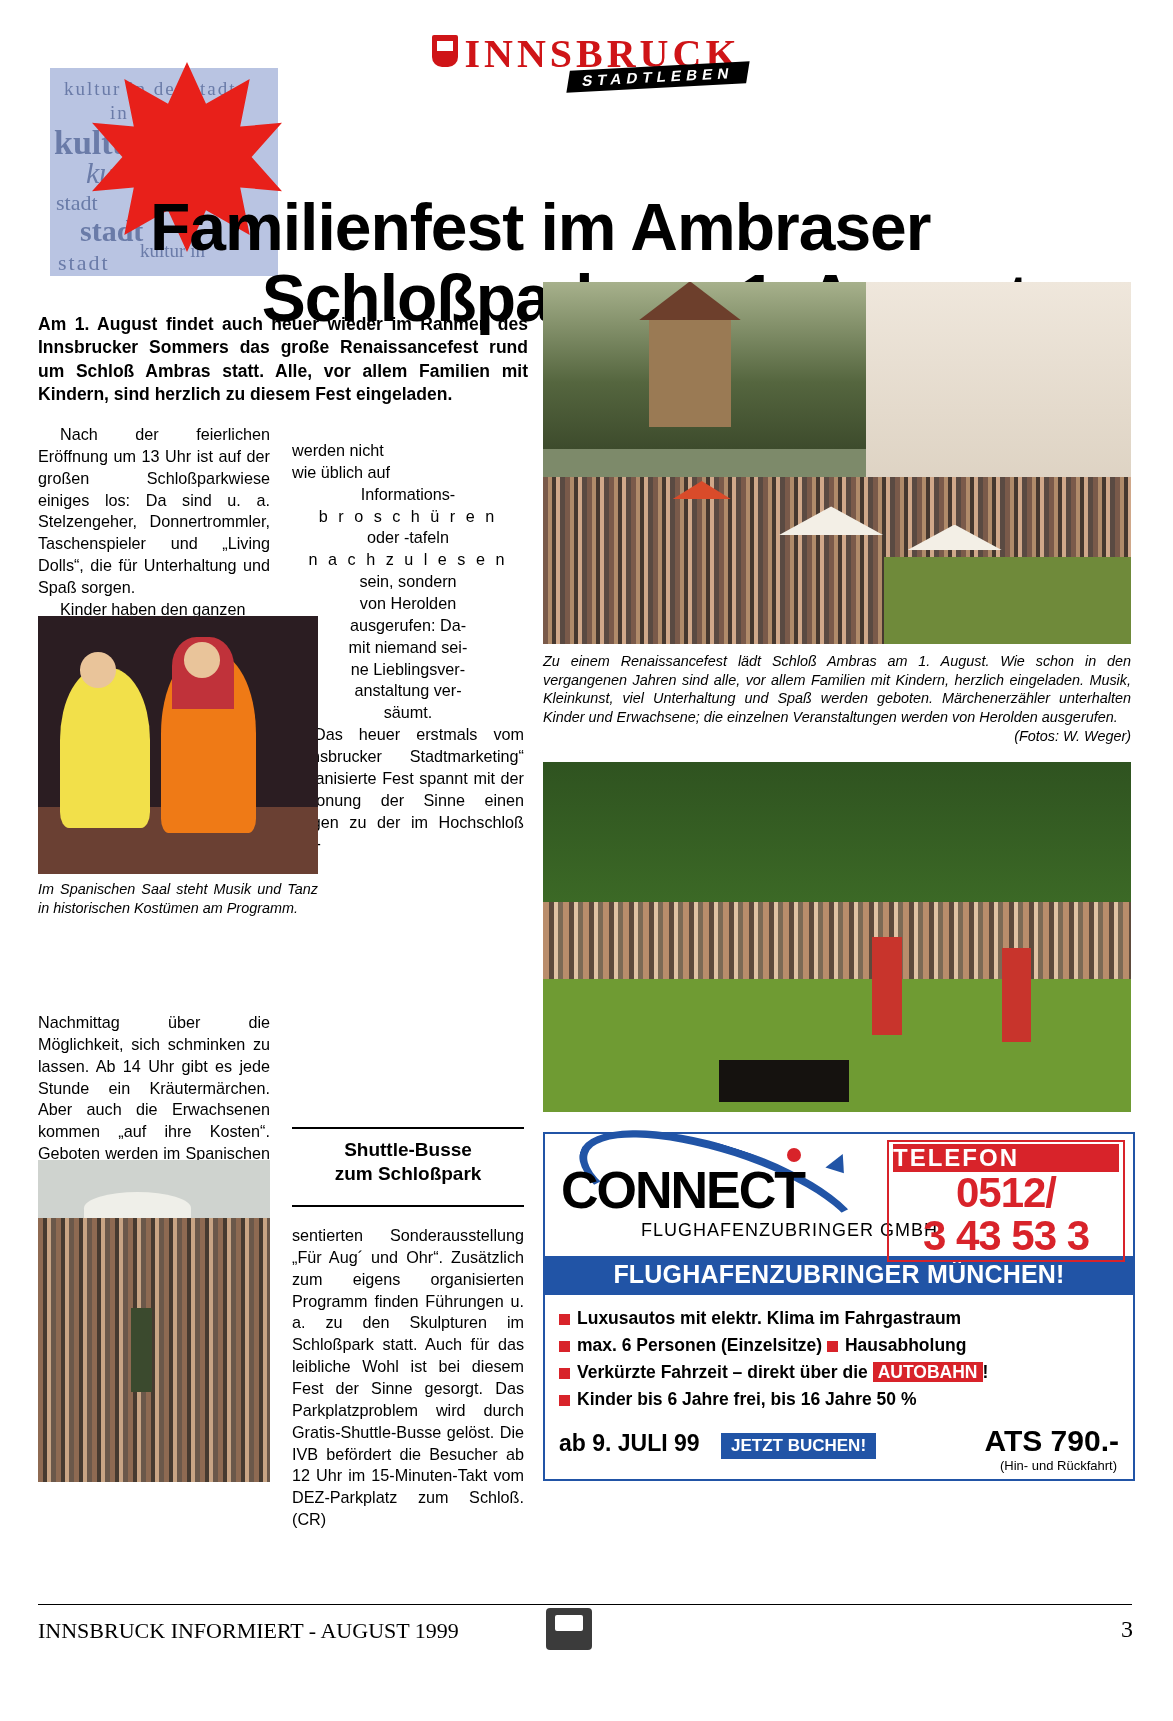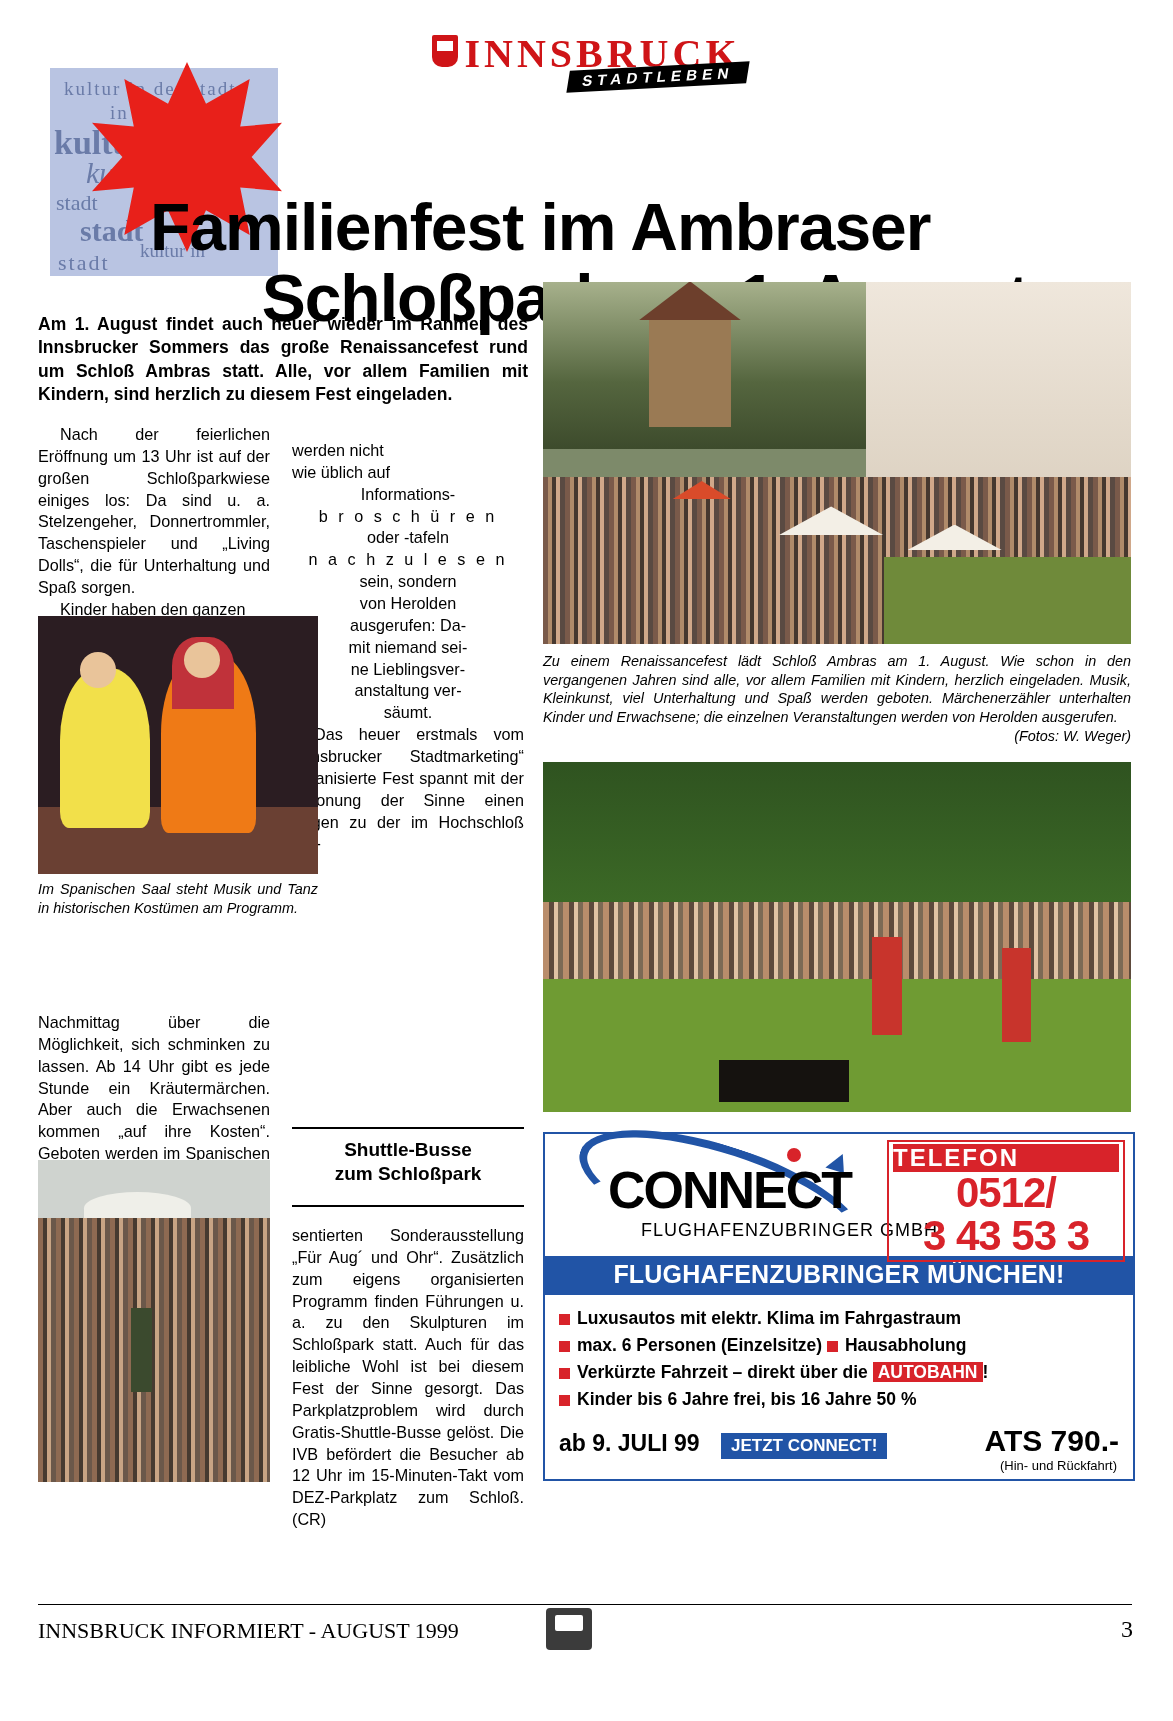--- a/index.html
+++ b/index.html
@@ -156,21 +156,21 @@
     position:absolute;left:292px;top:1138px;width:232px;
     text-align:center;font-size:19px;font-weight:bold;line-height:1.25;
   }
 
   
   .ad{position:absolute;left:543px;top:1132px;width:588px;height:345px;
       border:2px solid #2154a6;background:#fff;}
   .ad-top{position:relative;height:122px;}
   .connect{
     position:absolute;left:16px;top:26px;font-size:52px;font-weight:bold;
-    letter-spacing:-2px;font-family:"Liberation Sans", sans-serif;margin-left:47px;
+    letter-spacing:-2px;font-family:"Liberation Sans", sans-serif;
   }
   .connect-sub{position:absolute;left:96px;top:86px;font-size:18px;letter-spacing:1px;}
   .swoosh{
     position:absolute;left:28px;top:12px;width:280px;height:86px;
     border:8px solid #2154a6;border-radius:50%;
     border-right-color:transparent;border-bottom-color:transparent;
     transform:rotate(18deg);
   }
   .swoosh-dot{position:absolute;left:242px;top:14px;width:14px;height:14px;background:#d8232a;border-radius:50%;}
   .arrow{position:absolute;left:286px;top:22px;width:0;height:0;
@@ -321,21 +321,21 @@
     </div>
     <div class="ad-band">FLUGHAFENZUBRINGER MÜNCHEN!</div>
     <div class="ad-list">
       <div><span class="bul"></span><span>Luxusautos mit elektr. Klima im Fahrgastraum</span></div>
       <div><span class="bul"></span><span>max. 6 Personen (Einzelsitze)</span> <span class="bul"></span><span>Hausabholung</span></div>
       <div><span class="bul"></span><span>Verkürzte Fahrzeit – direkt über die</span> <span class="ab">AUTOBAHN</span><span>!</span></div>
       <div><span class="bul"></span><span>Kinder bis 6 Jahre frei, bis 16 Jahre 50 %</span></div>
     </div>
     <div class="ad-foot">
       <span class="datum">ab 9. JULI 99</span>
-      <span class="buchen">JETZT CONNECT!</span>
+      <span class="buchen">JETZT BUCHEN!</span>
       <span class="price">ATS 790.-</span>
       <span class="pricesub">(Hin- und Rückfahrt)</span>
     </div>
   </div>
 
   <div id="foot-rule"></div>
   <div class="footer-left">INNSBRUCK INFORMIERT - AUGUST 1999</div>
   <div class="foot-logo"></div>
   <div class="footer-right">3</div>
 

